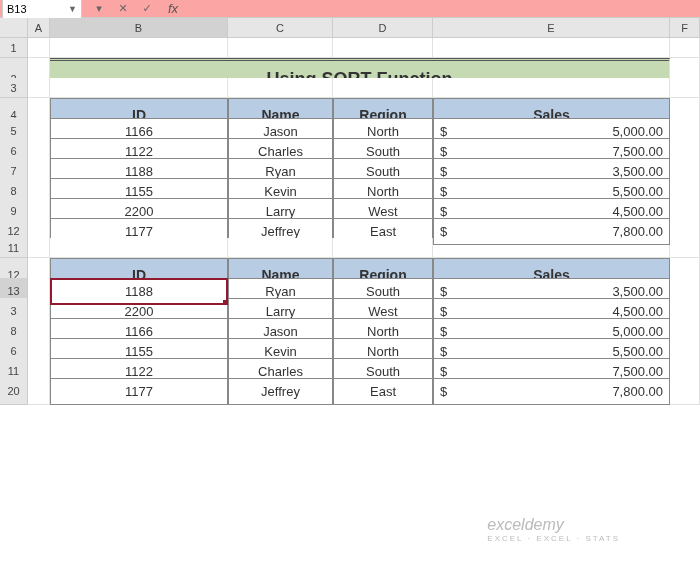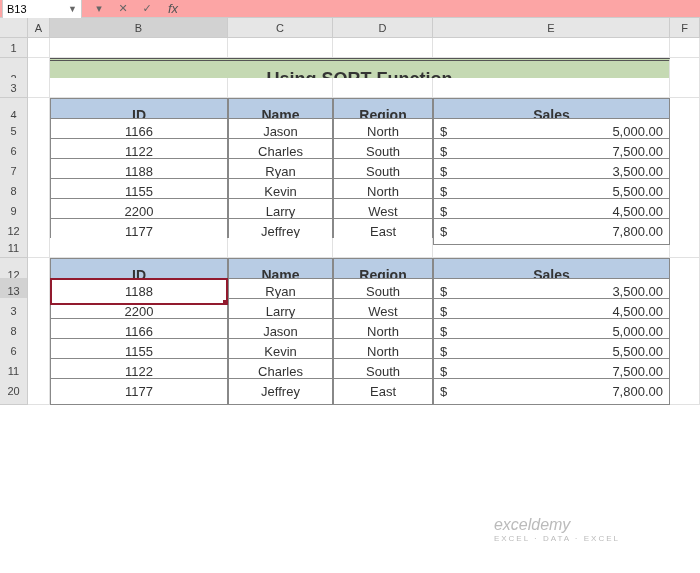--- a/index.html
+++ b/index.html
@@ -349,14 +349,14 @@
   <div class="cell tbl-cell" style="height:27px">East</div>
   <div class="cell sales-cell" style="height:27px">
       <span class="cur">$</span>
       <span class="amt">7,800.00</span>
     </div>
   <div class="cell" style="height:27px"></div>
 </div>
 
 <div class="watermark">
   <span>exceldemy</span>
-  <small>EXCEL · DATA · EXCEL</small>
+  <small>EXCEL · EXCEL · STATS</small>
 </div>
 
 </body></html>

